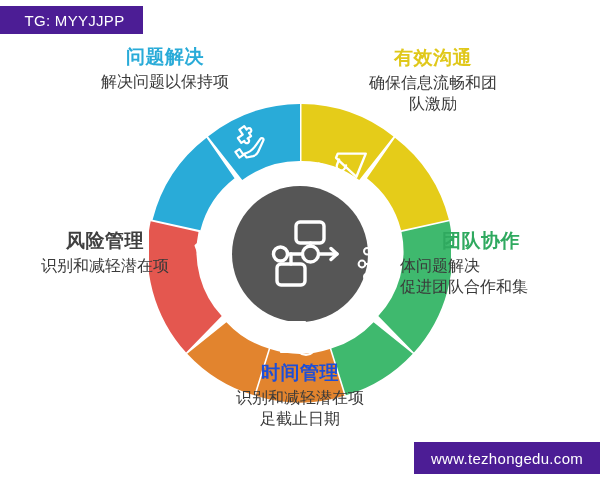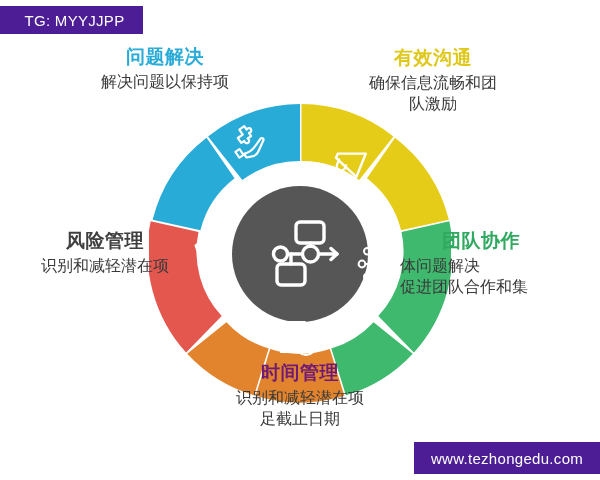--- a/index.html
+++ b/index.html
@@ -78,21 +78,21 @@
   .label-problem .title { color: #29abd8; }
 
   .label-comm       { left: 322px; top: 45px;  width: 222px; }
   .label-comm .title { color: #e0c81a; }
 
   .label-team       { left: 400px; top: 228px; width: 196px; text-align: left; }
   .label-team .title { color: #2fa95f; padding-left: 42px; }
   .label-team .desc  { text-align: left; }
 
   .label-time       { left: 190px; top: 360px; width: 220px; }
-  .label-time .title { color: #701a75; }
+  .label-time .title { color: #1d4ed8; }
 
   .label-risk       { left: 10px;  top: 228px; width: 190px; }
   .label-risk .title { color: #404040; }
 </style>
 </head>
 <body>
 
 <div class="tag tag-tl">
   <span>TG: MYYJJPP</span>
 </div>

